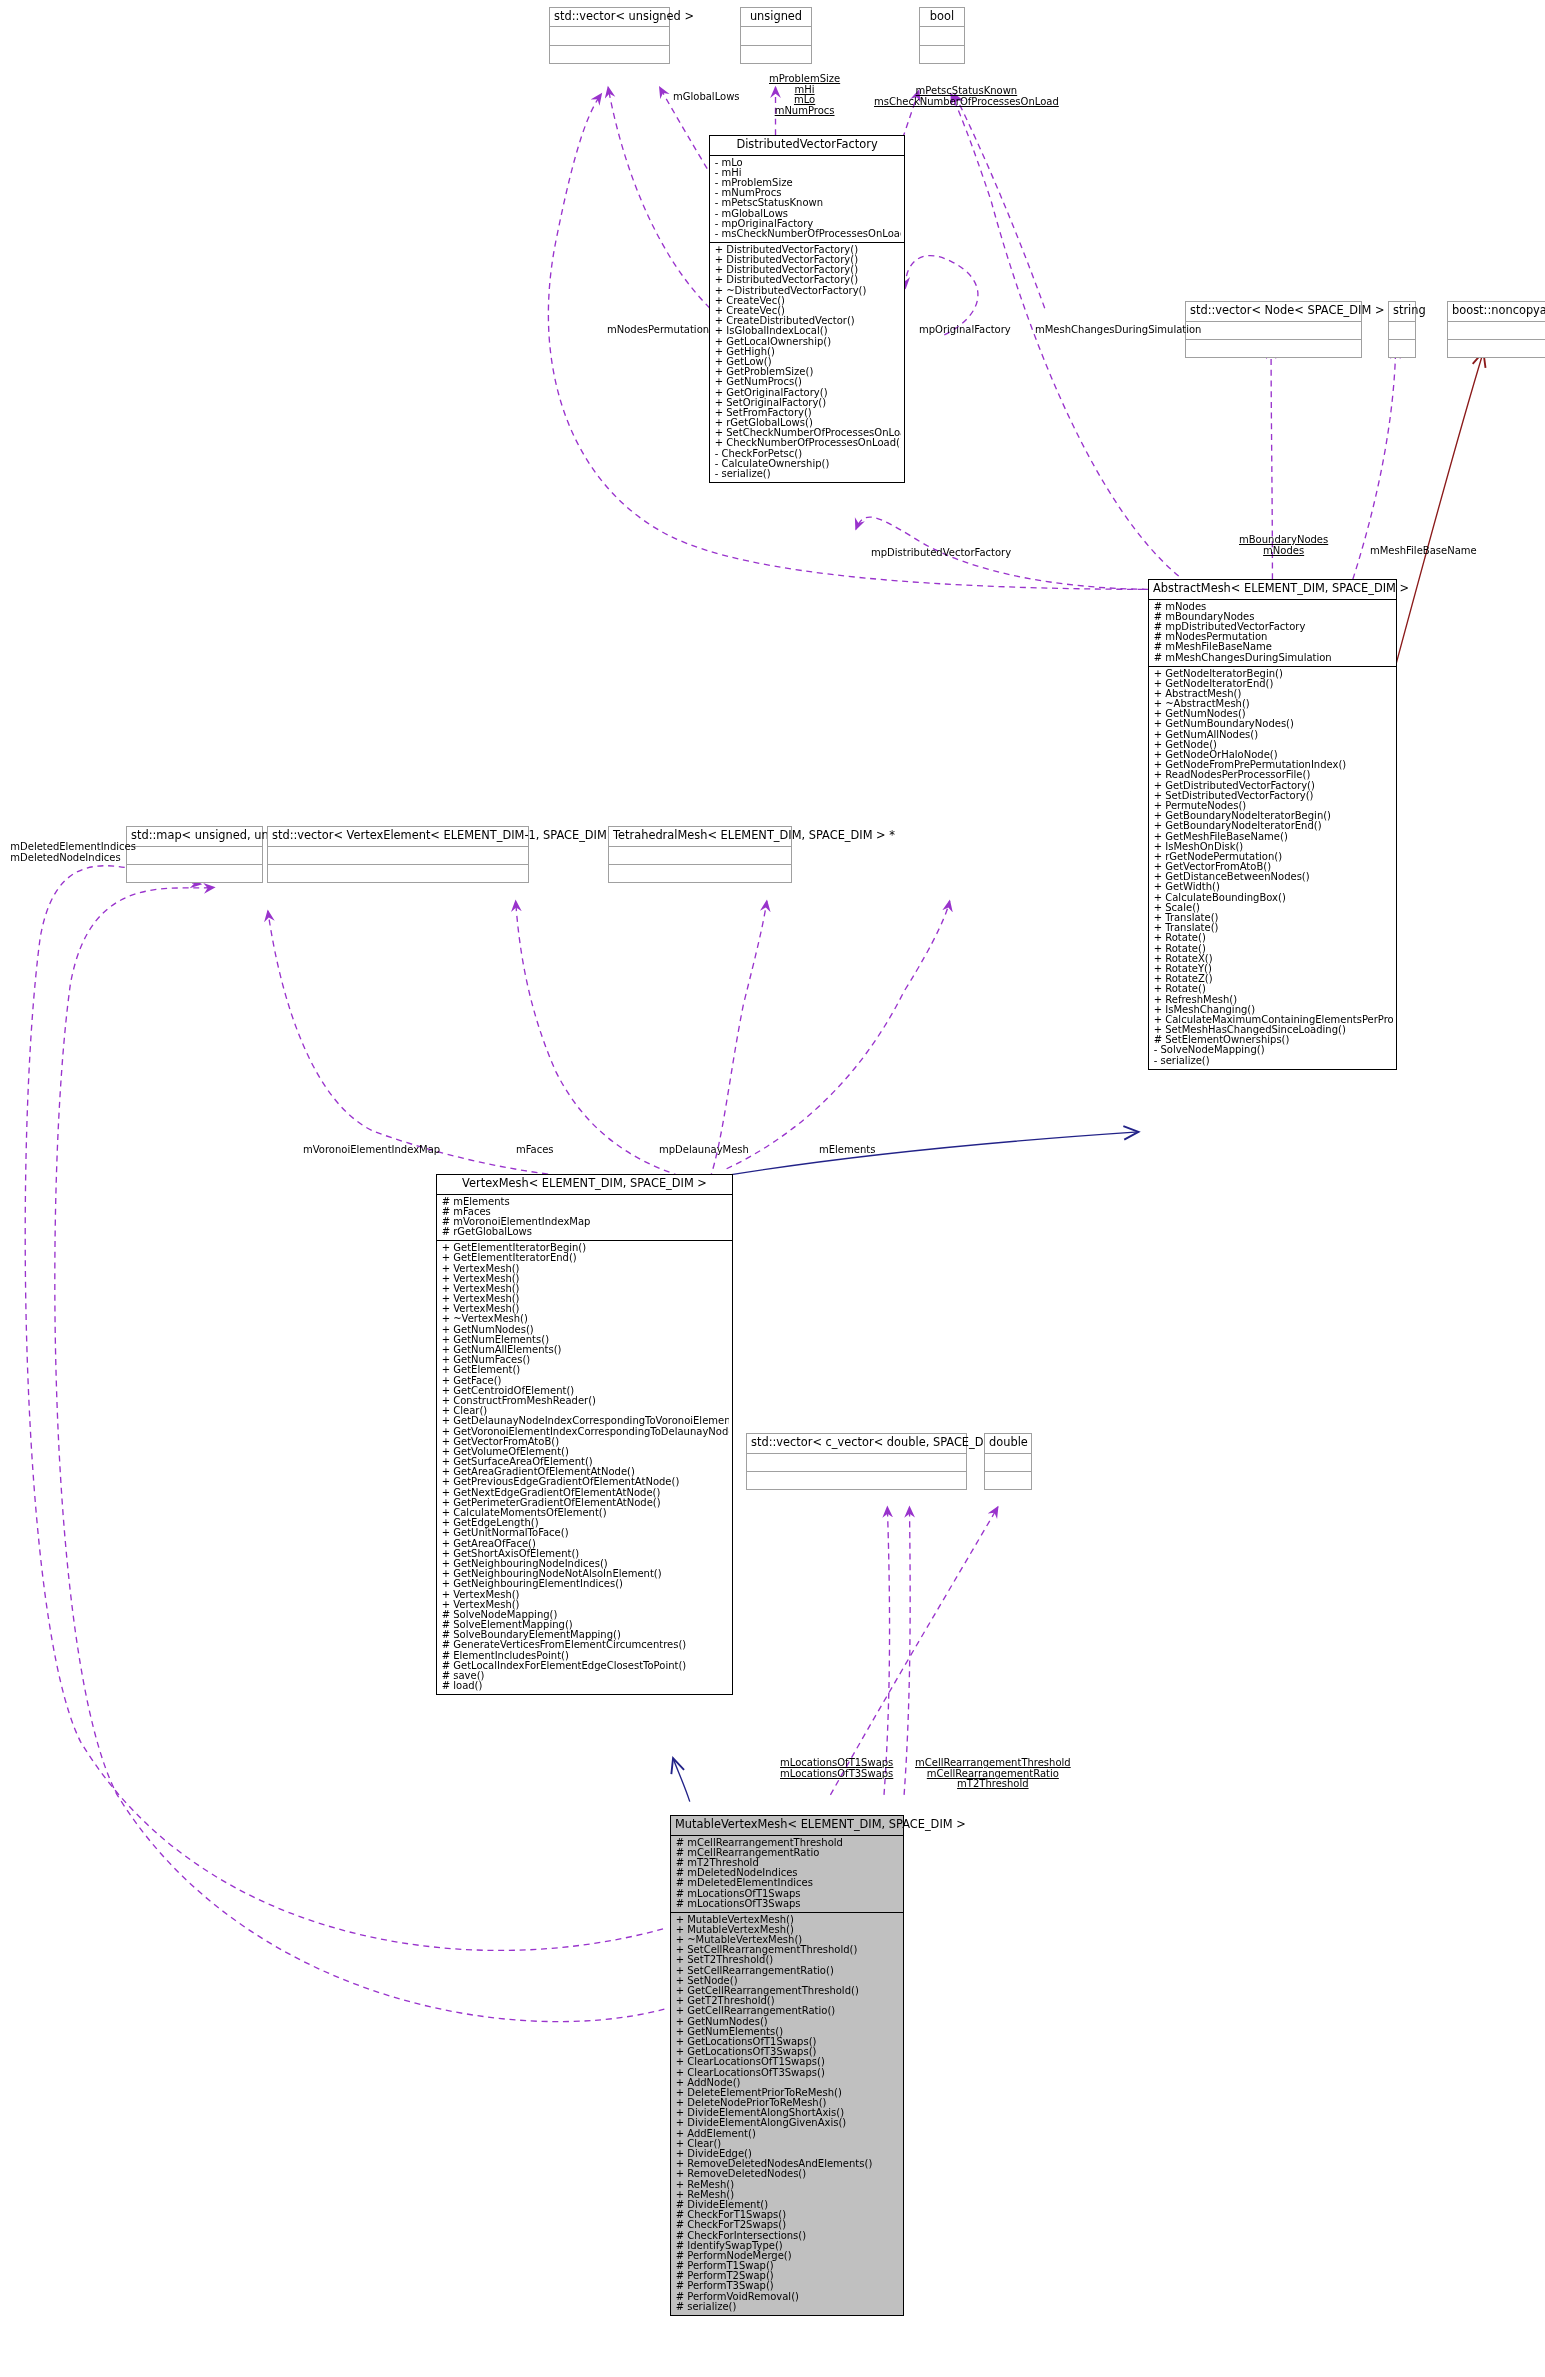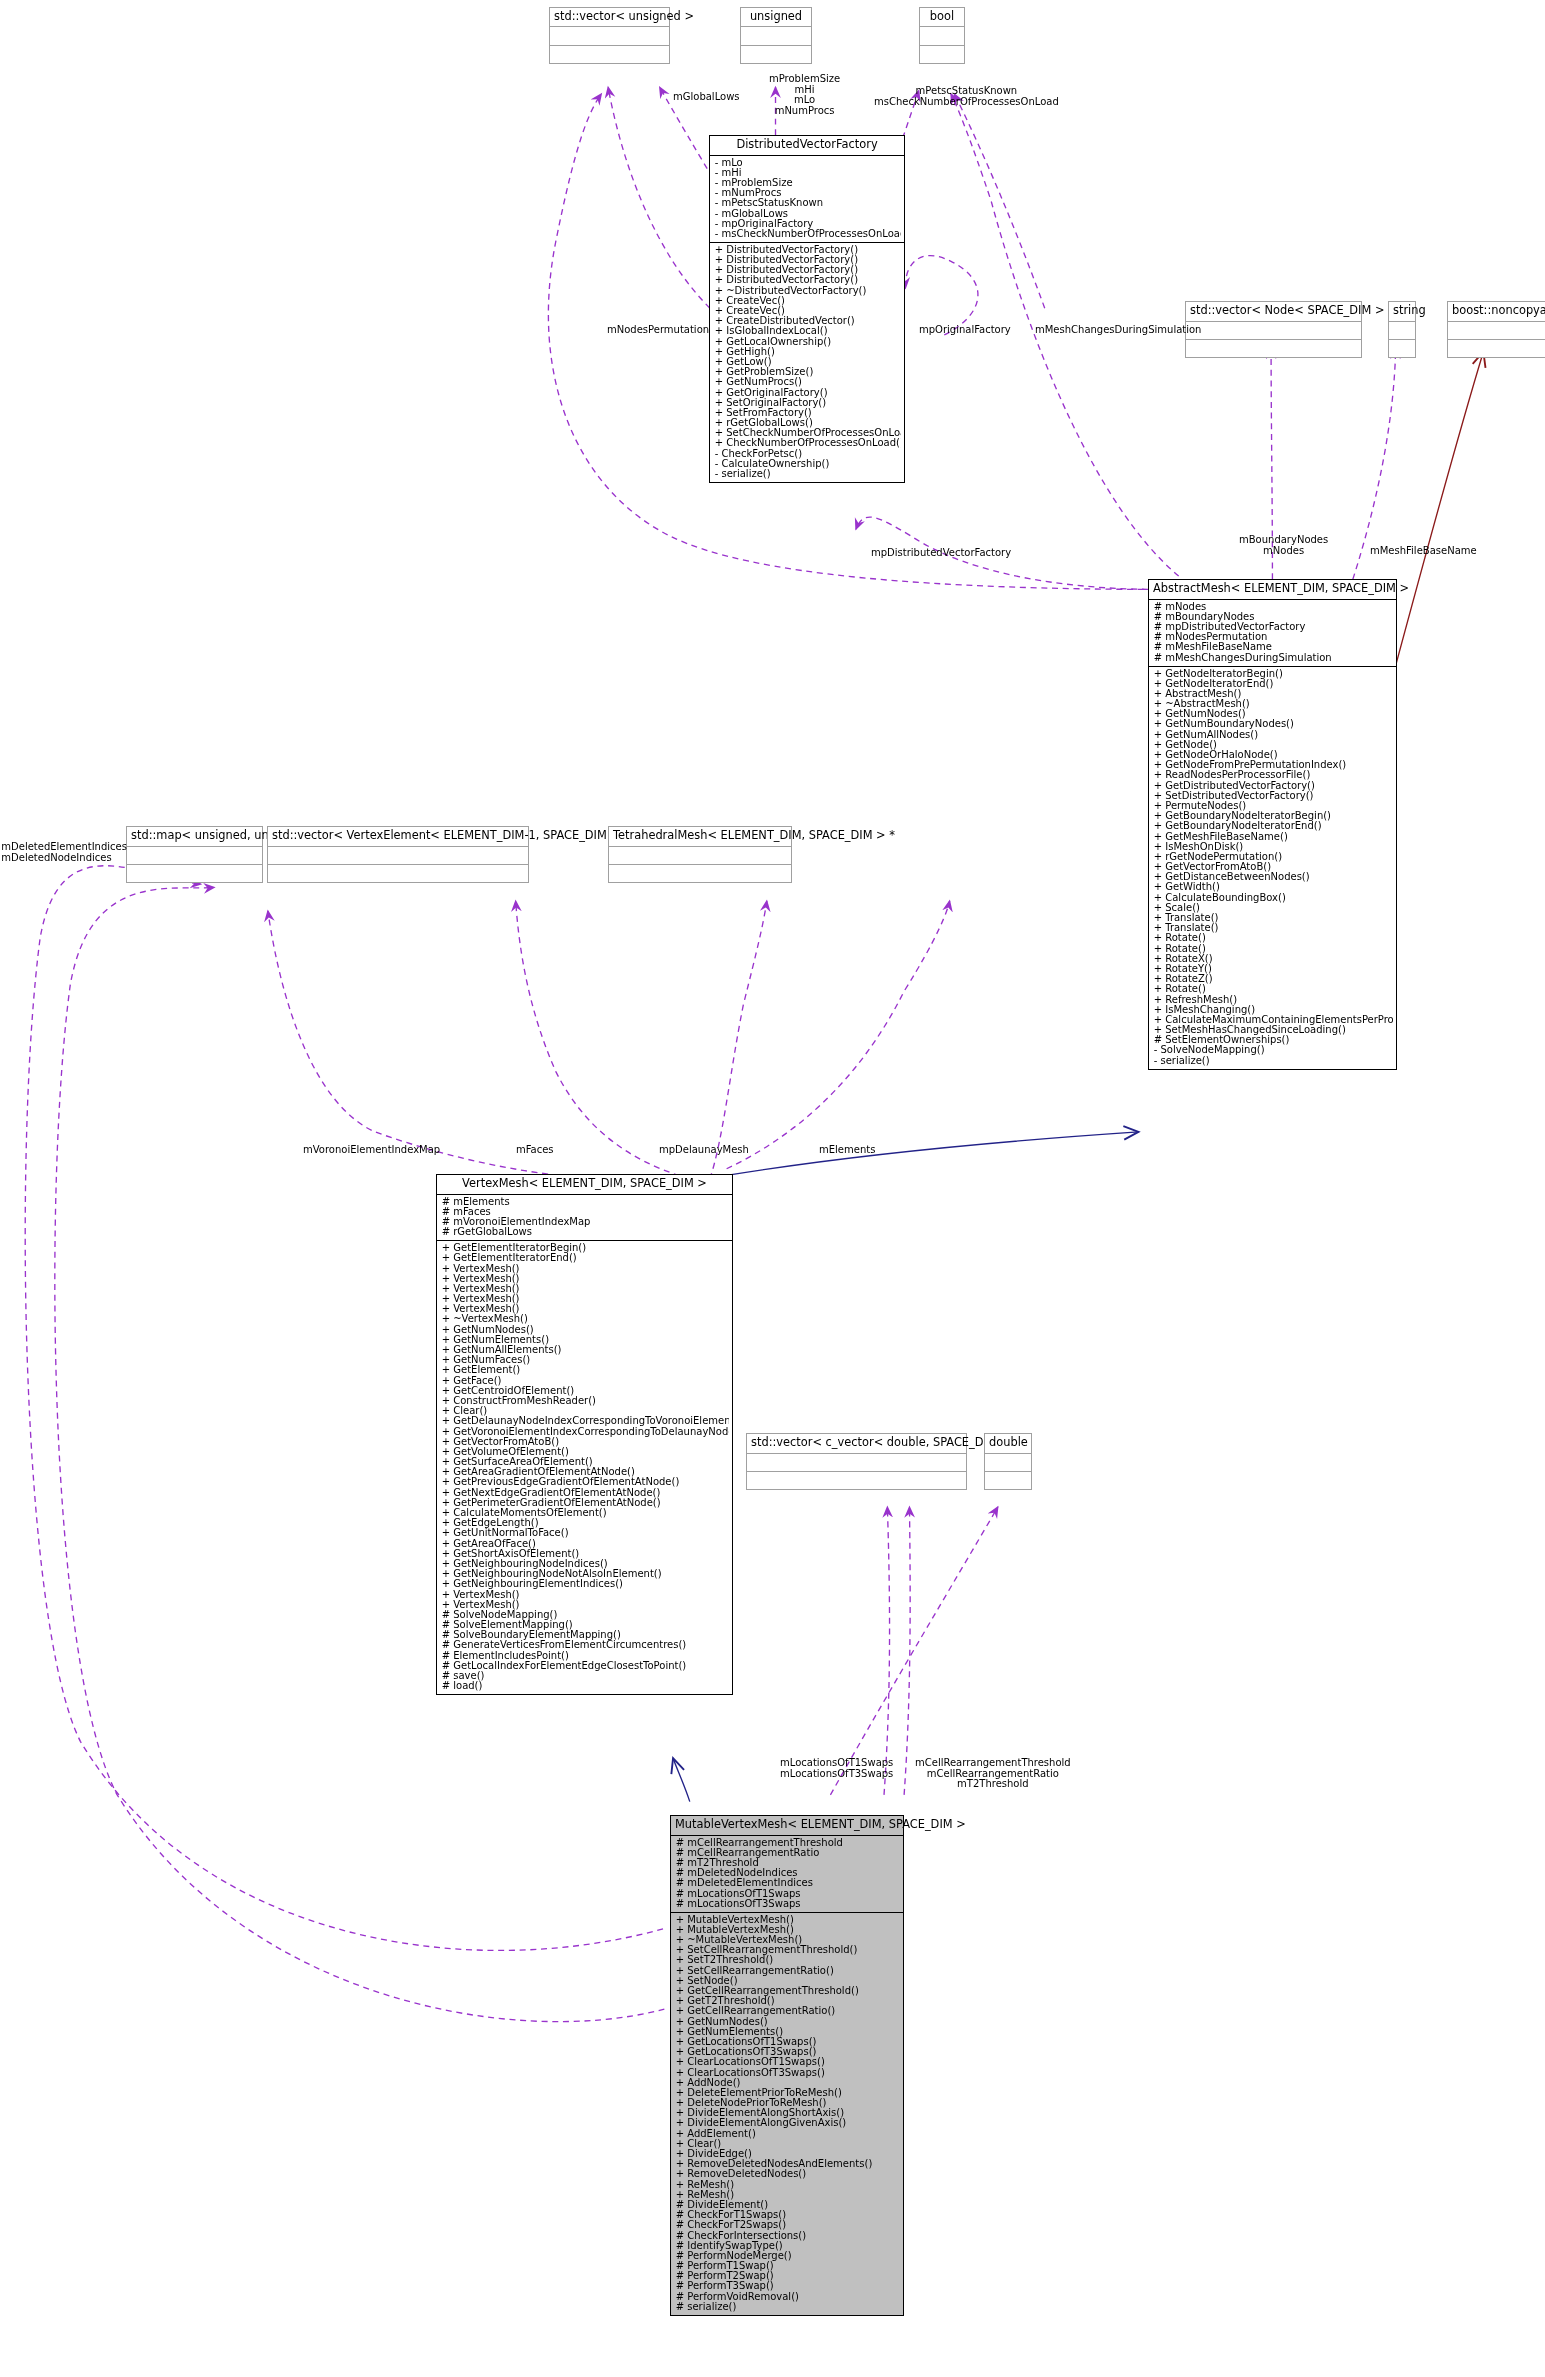--- a/index.html
+++ b/index.html
@@ -61,21 +61,21 @@
     height: 10.2px;
   }
   
   .elabel {
     position: absolute;
     font-size: 10px;
     line-height: 10.7px;
     color: #000;
     white-space: nowrap;
   }
-  .elabel.center { text-align: center; }
+  .elabel.center { text-align: center; text-decoration: underline; }
 </style>
 </head>
 <body>
 
 <div id="canvas">
 
   <svg class="edges" viewBox="0 0 2307 3549">
     <defs>
       <marker id="arrA" markerWidth="10" markerHeight="10" refX="8" refY="4" orient="auto">
         <path d="M0,0 L9,4 L0,8 L3,4 z" fill="#9933cc"></path>
@@ -432,21 +432,21 @@
 
   <div class="elabel center" style="left:1239px; top:535px;">
       <div>mBoundaryNodes</div>
       <div>mNodes</div>
     </div>
 
   <div class="elabel" style="left:1370px; top:546px;">mMeshFileBaseName</div>
 
   <div class="elabel" style="left:871px; top:548px;">mpDistributedVectorFactory</div>
 
-  <div class="elabel" style="left:1.3px; top:842px;">
+  <div class="elabel" style="left:1.3px; top:842px;padding-left:9px;">
       <div>mDeletedElementIndices</div>
       <div>mDeletedNodeIndices</div>
     </div>
 
   <div class="elabel" style="left:303px; top:1145px;">mVoronoiElementIndexMap</div>
 
   <div class="elabel" style="left:516px; top:1145px;">mFaces</div>
 
   <div class="elabel" style="left:659px; top:1145px;">mpDelaunayMesh</div>
 

